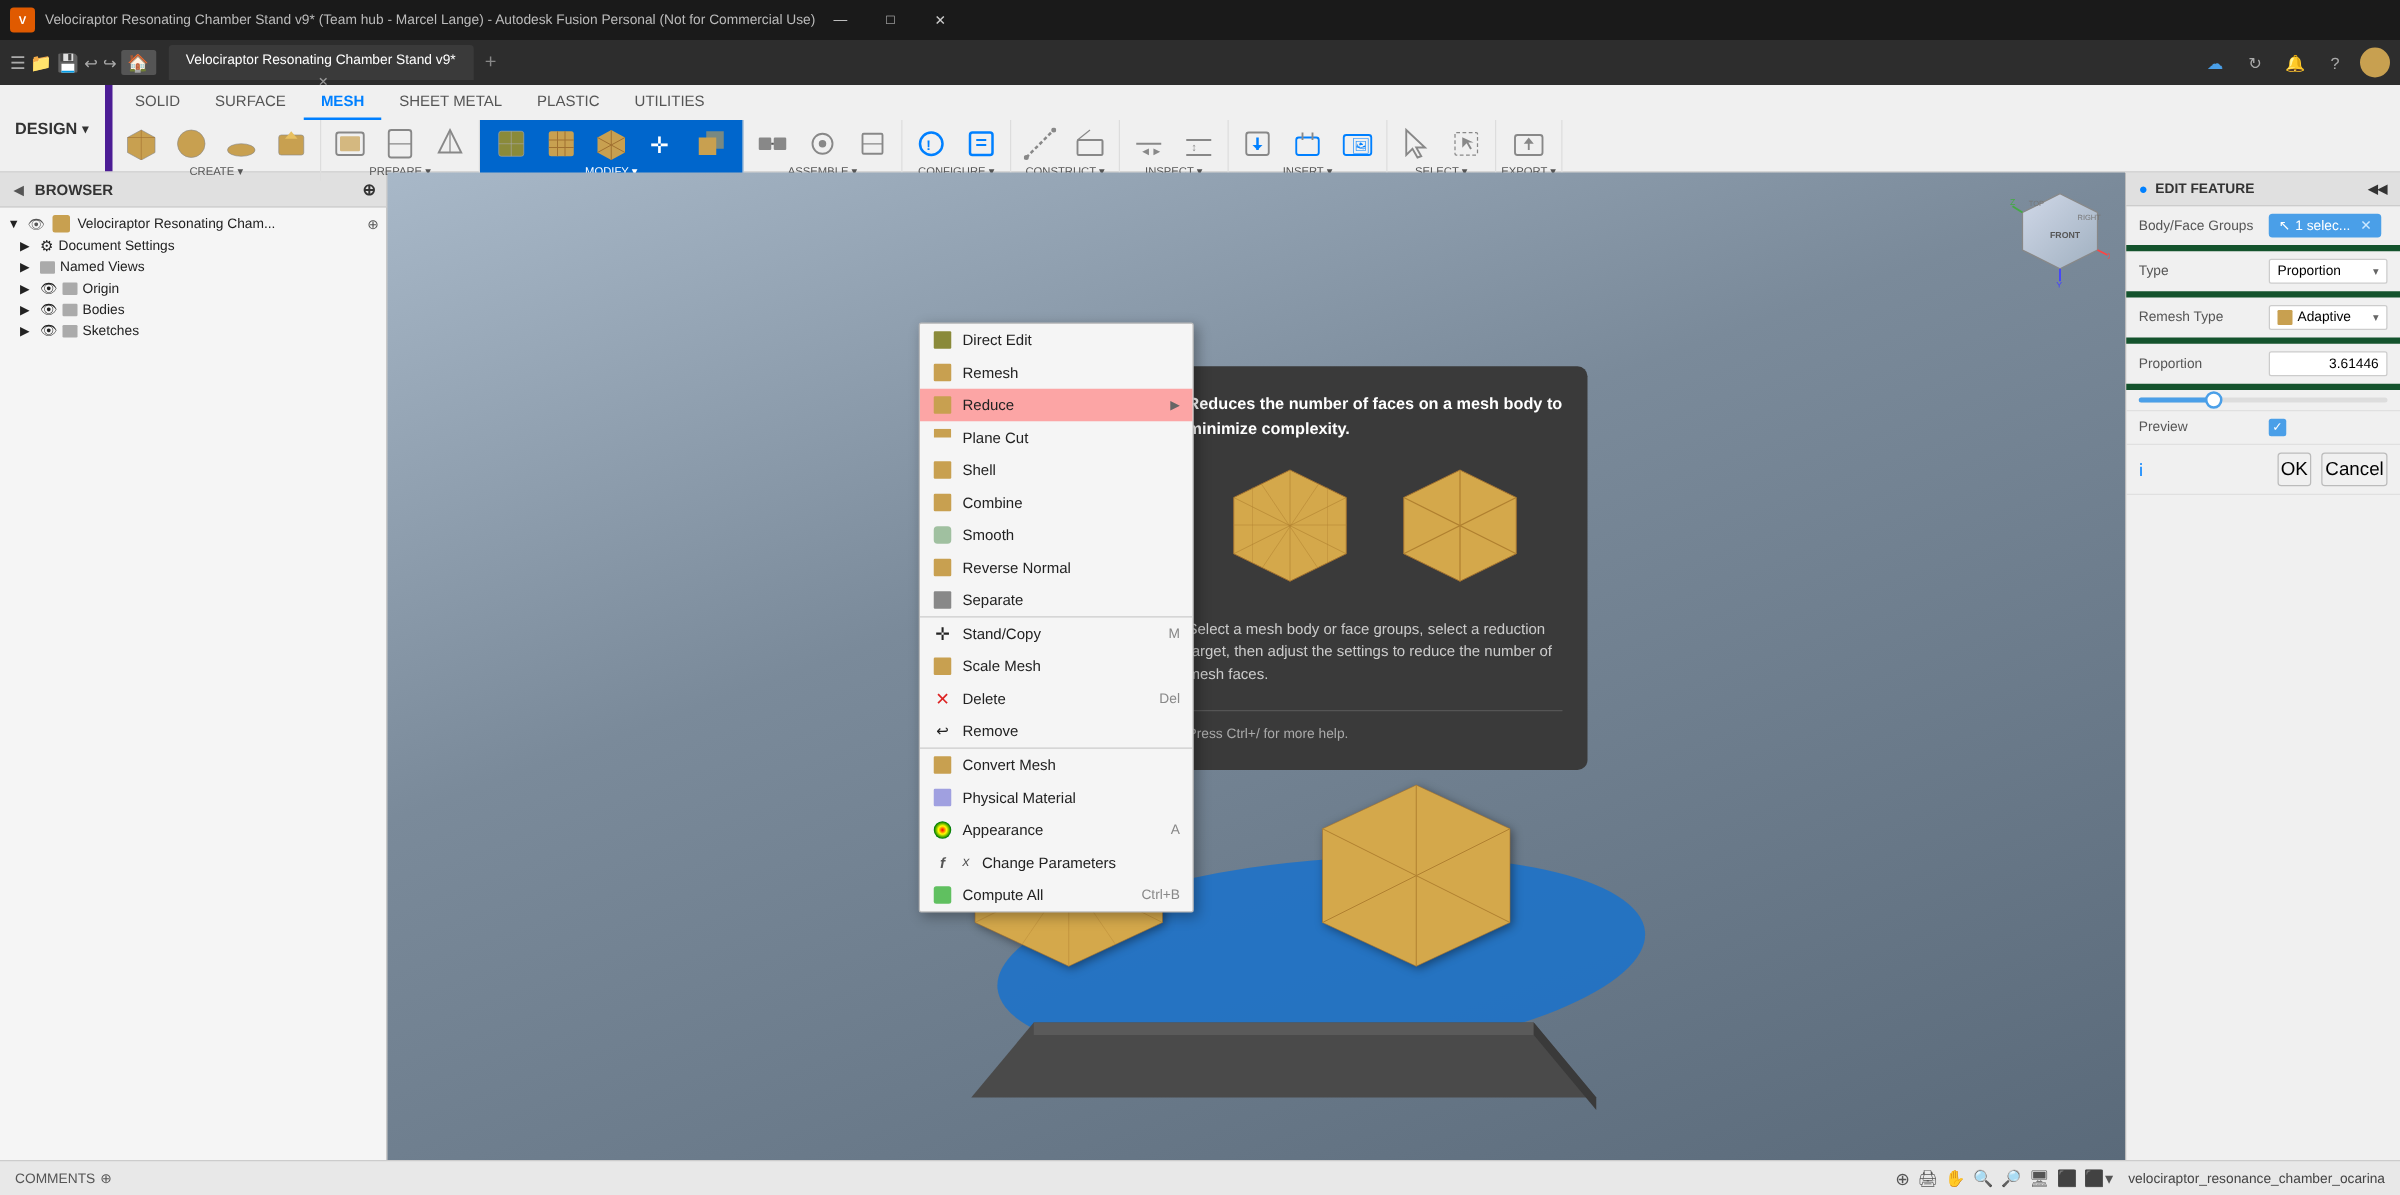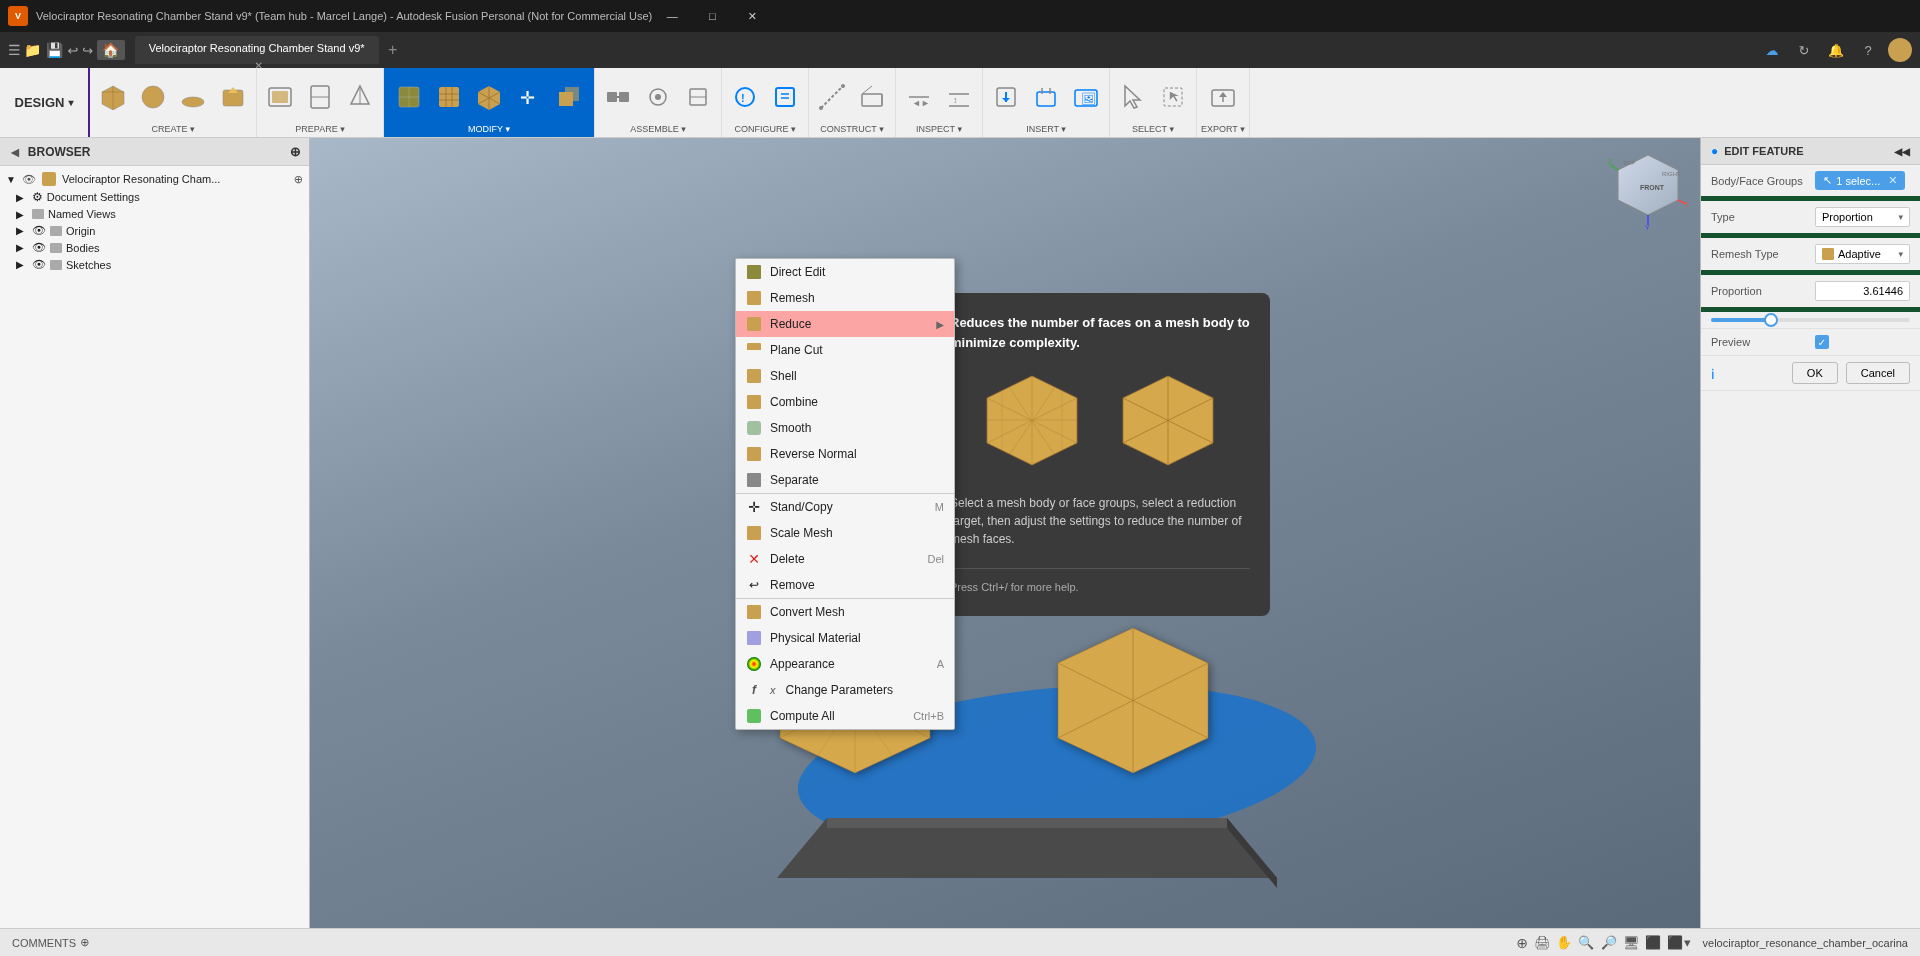--- a/index.html
+++ b/index.html
@@ -55,23 +55,22 @@
       display: flex;
       align-items: stretch;
       border-bottom: 1px solid #ccc;
       position: relative;
     }
     .toolbar-section {
       display: flex;
       flex-direction: column;
       align-items: center;
       padding: 4px 8px;
-      border-right: 2px solid #4c1d95;
+      border-right: 6px solid #4c1d95;
       min-width: 60px;
-      justify-content: center;
     }
     .toolbar-section.design-btn {
       flex-direction: row;
       align-items: center;
       padding: 0 12px;
       gap: 4px;
       font-weight: bold;
       font-size: 13px;
       cursor: pointer;
       color: #333;
@@ -358,23 +357,23 @@
     .ef-checkbox { width: 14px; height: 14px; background: #4a9fe8; border-radius: 2px; display: flex; align-items: center; justify-content: center; color: white; font-size: 10px; }
     #ef-footer {
       padding: 6px 10px;
       display: flex;
       justify-content: space-between;
       align-items: center;
       border-bottom: 1px solid #e0e0e0;
     }
     #ef-footer .info-icon { color: #0080ff; font-size: 14px; }
     .ef-btn {
-      padding: 4px 14px;
+      padding: 4px 2px;
       border-radius: 3px;
-      font-size: 11px;
+      font-size: 15px;
       cursor: pointer;
       border: 1px solid #bbb;
     }
     .ef-btn.ok { background: #f0f0f0; }
     .ef-btn.cancel { background: #f0f0f0; }
 
     
     #statusbar {
       height: 28px;
       background: #e8e8e8;
@@ -448,20 +447,40 @@
 </div>
 
 <div id="toolbar">
   <div class="toolbar-section design-btn">
     <span>DESIGN</span>
     <span class="chevron">▾</span>
   </div>
 
   <div style="display:flex;flex-direction:column;flex:1;">
 
+    <div id="nav-tabs">
+      <div class="nav-tab">
+          <span>SOLID</span>
+        </div>
+      <div class="nav-tab">
+          <span>SURFACE</span>
+        </div>
+      <div class="nav-tab active">
+          <span>MESH</span>
+        </div>
+      <div class="nav-tab">
+          <span>SHEET METAL</span>
+        </div>
+      <div class="nav-tab">
+          <span>PLASTIC</span>
+        </div>
+      <div class="nav-tab">
+          <span>UTILITIES</span>
+        </div>
+    </div>
 
     <div id="toolbar-groups">
 
       <div class="tool-group">
         <div class="tool-group-btns">
           <div class="tool-btn">
             <div class="tool-btn-icon">
               <svg width="26" height="26" viewBox="0 0 26 26">
                   <polygon points="13,2 24,8 24,20 13,26 2,20 2,8" fill="#c8a050" stroke="#888" stroke-width="0.5"></polygon>
                   <line x1="13" y1="2" x2="13" y2="26" stroke="#a07030" stroke-width="0.5"></line>

